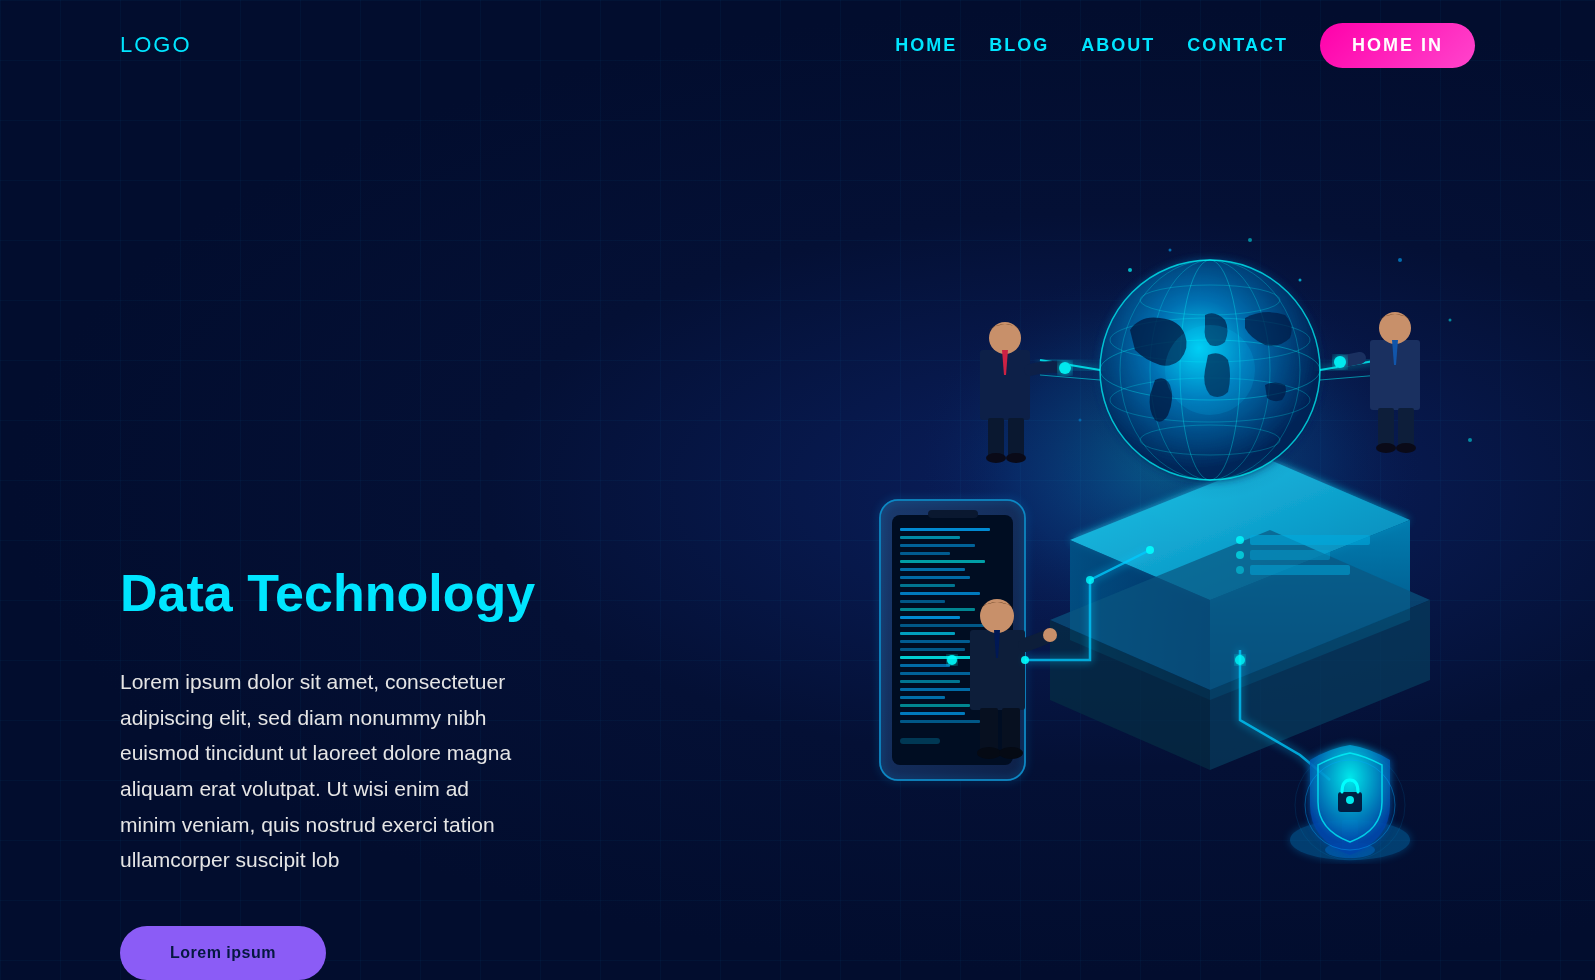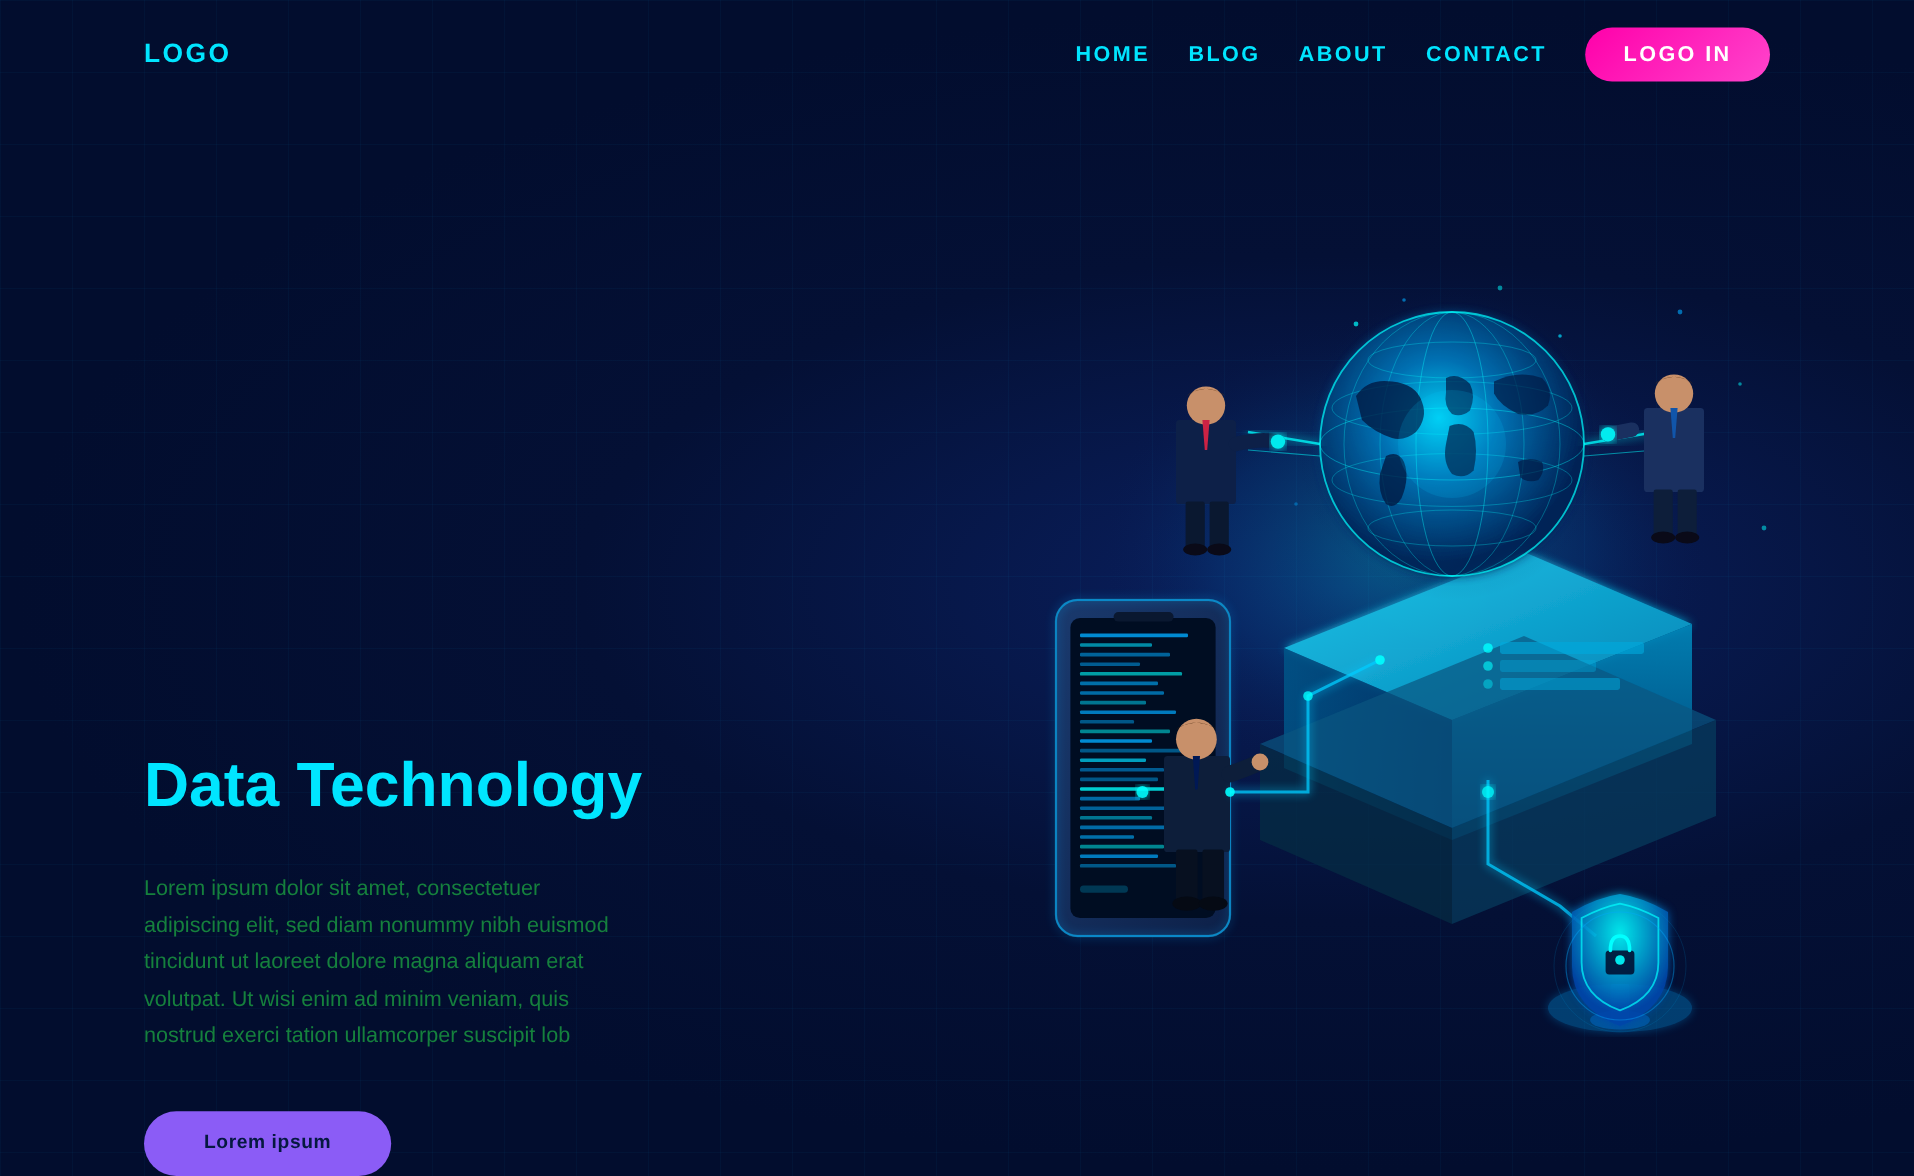--- a/index.html
+++ b/index.html
@@ -37,21 +37,21 @@
       z-index: 10;
       display: flex;
       align-items: center;
       justify-content: space-between;
       padding: 0 120px;
       height: 90px;
     }
 
     .nav-logo {
       font-size: 22px;
-      font-weight: bold;
+      font-weight: normal;
       color: #00e5ff;
       letter-spacing: 2px;
     }
 
     .nav-links {
       display: flex;
       align-items: center;
       gap: 32px;
     }
 
@@ -93,22 +93,22 @@
 
     .hero-title {
       font-size: 52px;
       font-weight: bold;
       color: #00e5ff;
       line-height: 1.2;
       margin-bottom: 24px;
     }
 
     .hero-desc {
-      font-size: 18px;
-      color: #15803d;
+      font-size: 21px;
+      color: #e5e5e5;
       line-height: 1.7;
       max-width: 400px;
       margin-bottom: 48px;
       margin-top: 39px;
     }
 
     .hero-btn {
       background: #8b5cf6;
       color: #051840;
       border: none;
@@ -142,21 +142,21 @@
 <div class="bg-gradient"></div>
 <div class="bg-grid"></div>
 
 <nav>
   <span class="nav-logo">LOGO</span>
   <div class="nav-links">
     <a class="nav-link">HOME</a>
     <a class="nav-link">BLOG</a>
     <a class="nav-link">ABOUT</a>
     <a class="nav-link">CONTACT</a>
-    <button class="nav-signin">LOGO IN</button>
+    <button class="nav-signin">HOME IN</button>
   </div>
 </nav>
 
 <div class="hero">
   <div class="hero-text">
     <h1 class="hero-title">Data Technology</h1>
     <p class="hero-desc">Lorem ipsum dolor sit amet, consectetuer adipiscing elit, sed diam nonummy nibh euismod tincidunt ut laoreet dolore magna aliquam erat volutpat. Ut wisi enim ad minim veniam, quis nostrud exerci tation ullamcorper suscipit lob</p>
     <button class="hero-btn">Lorem ipsum</button>
   </div>
 

